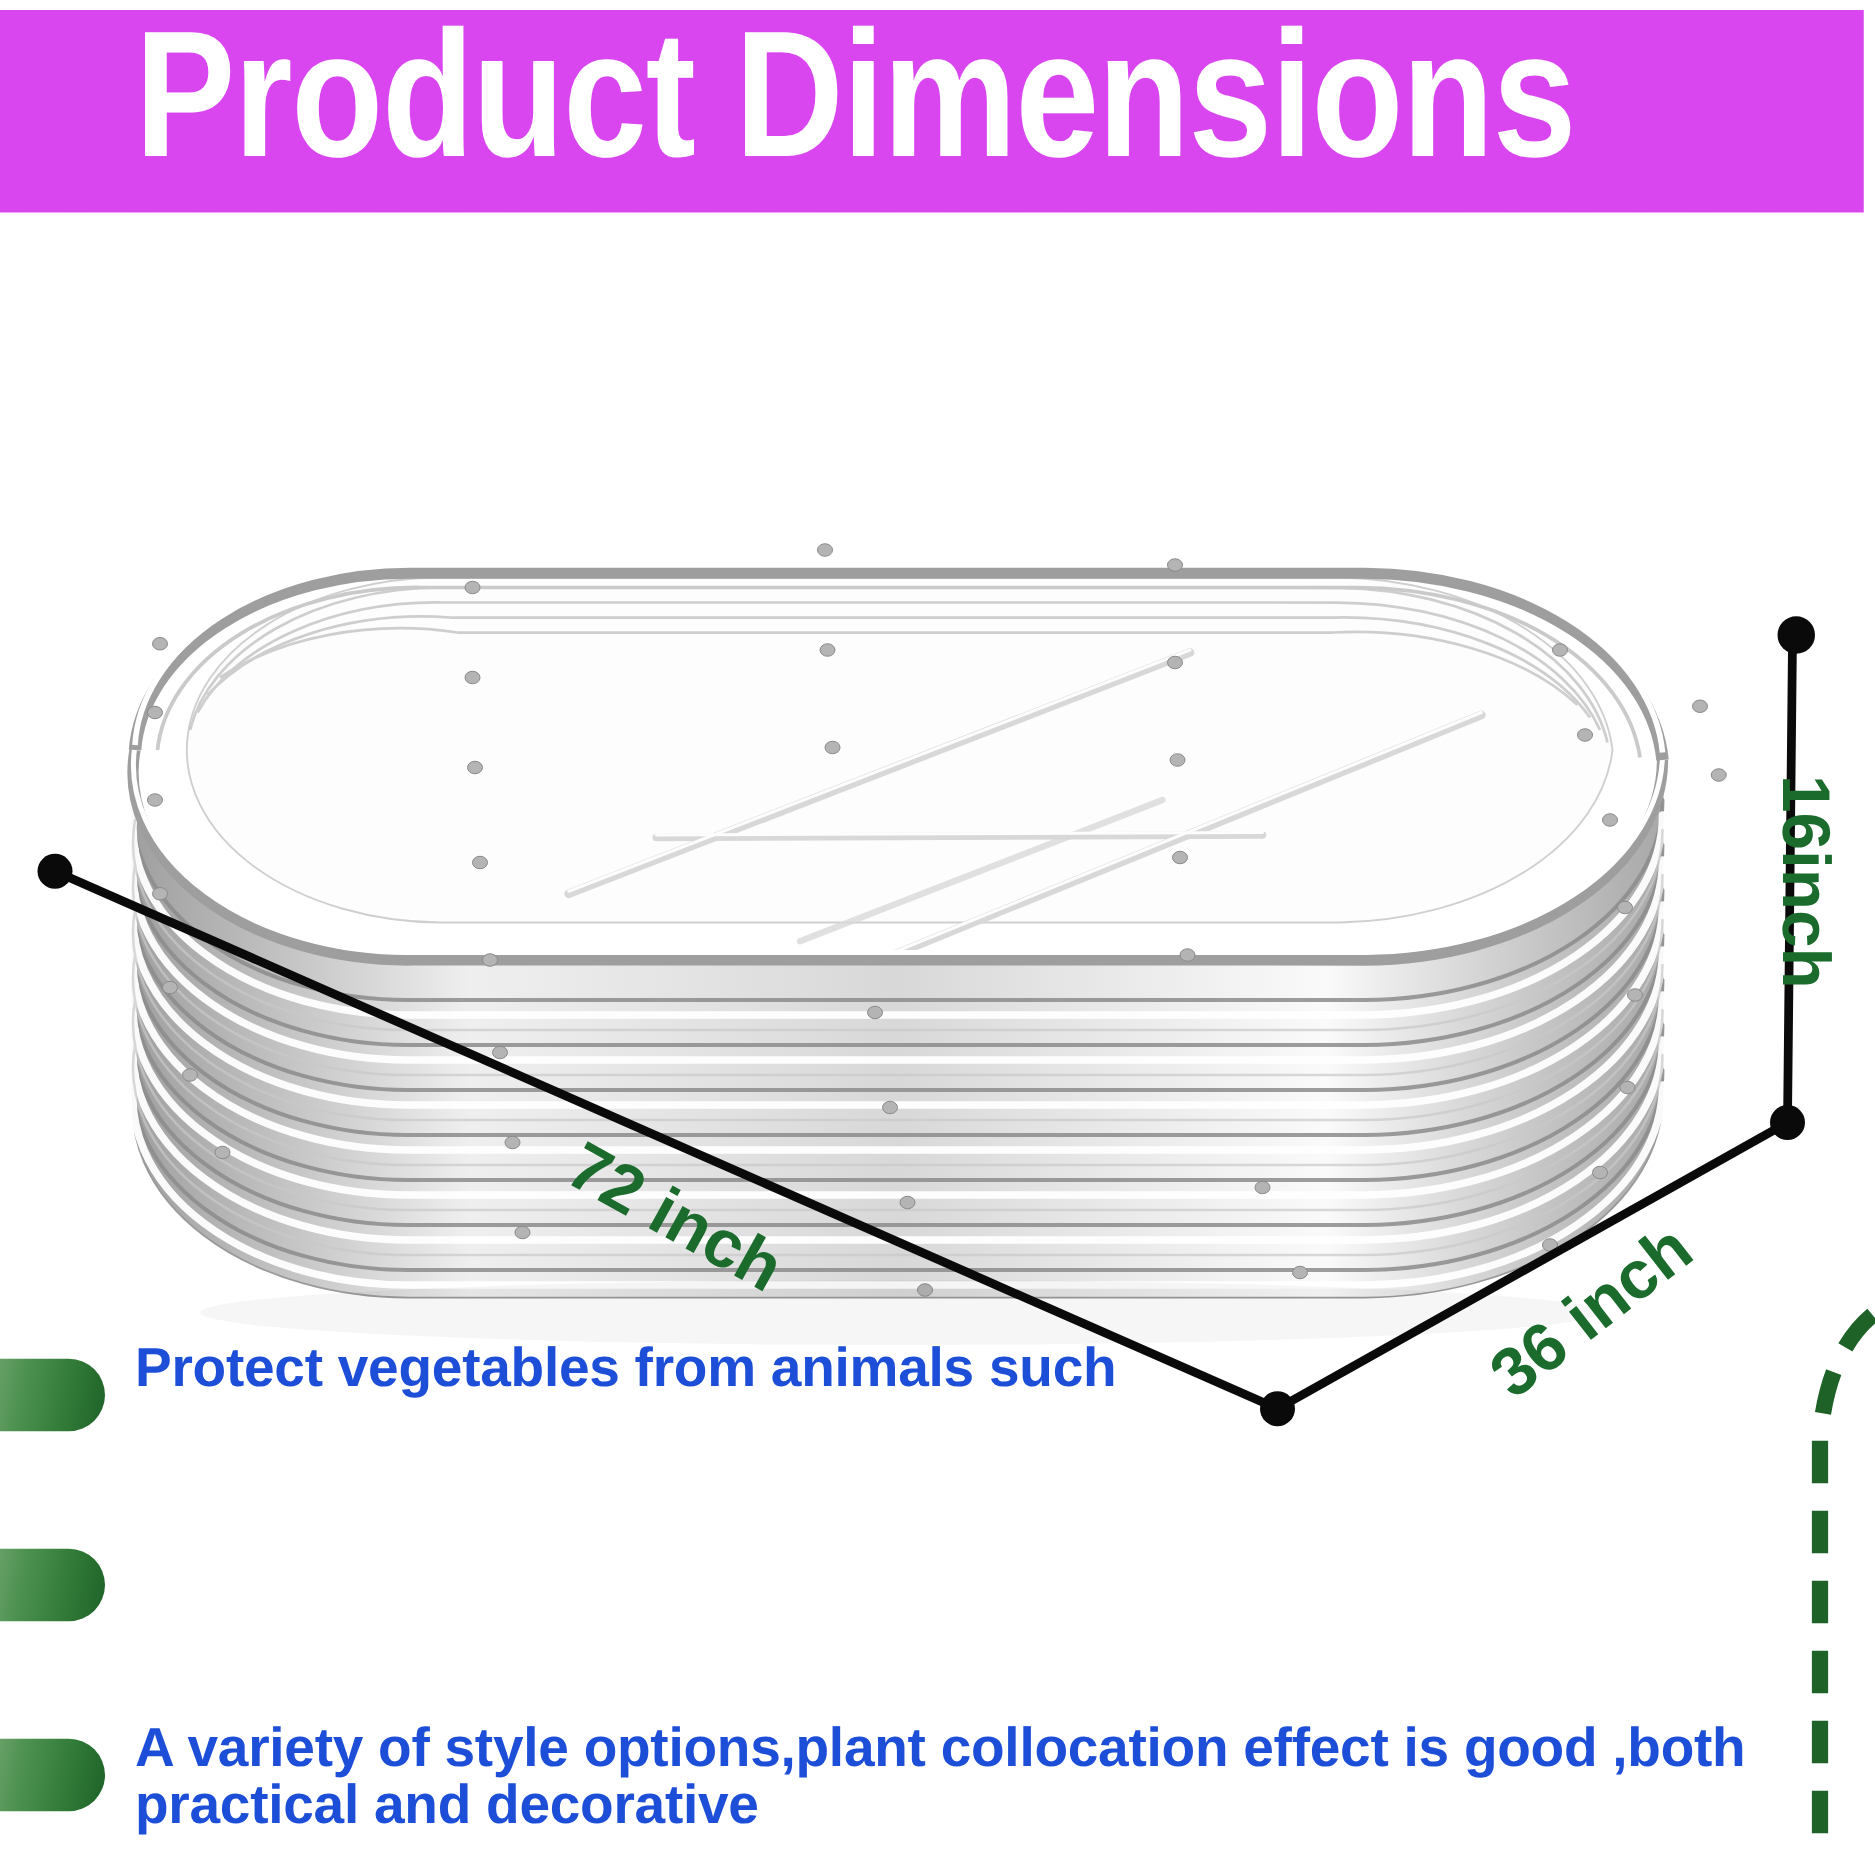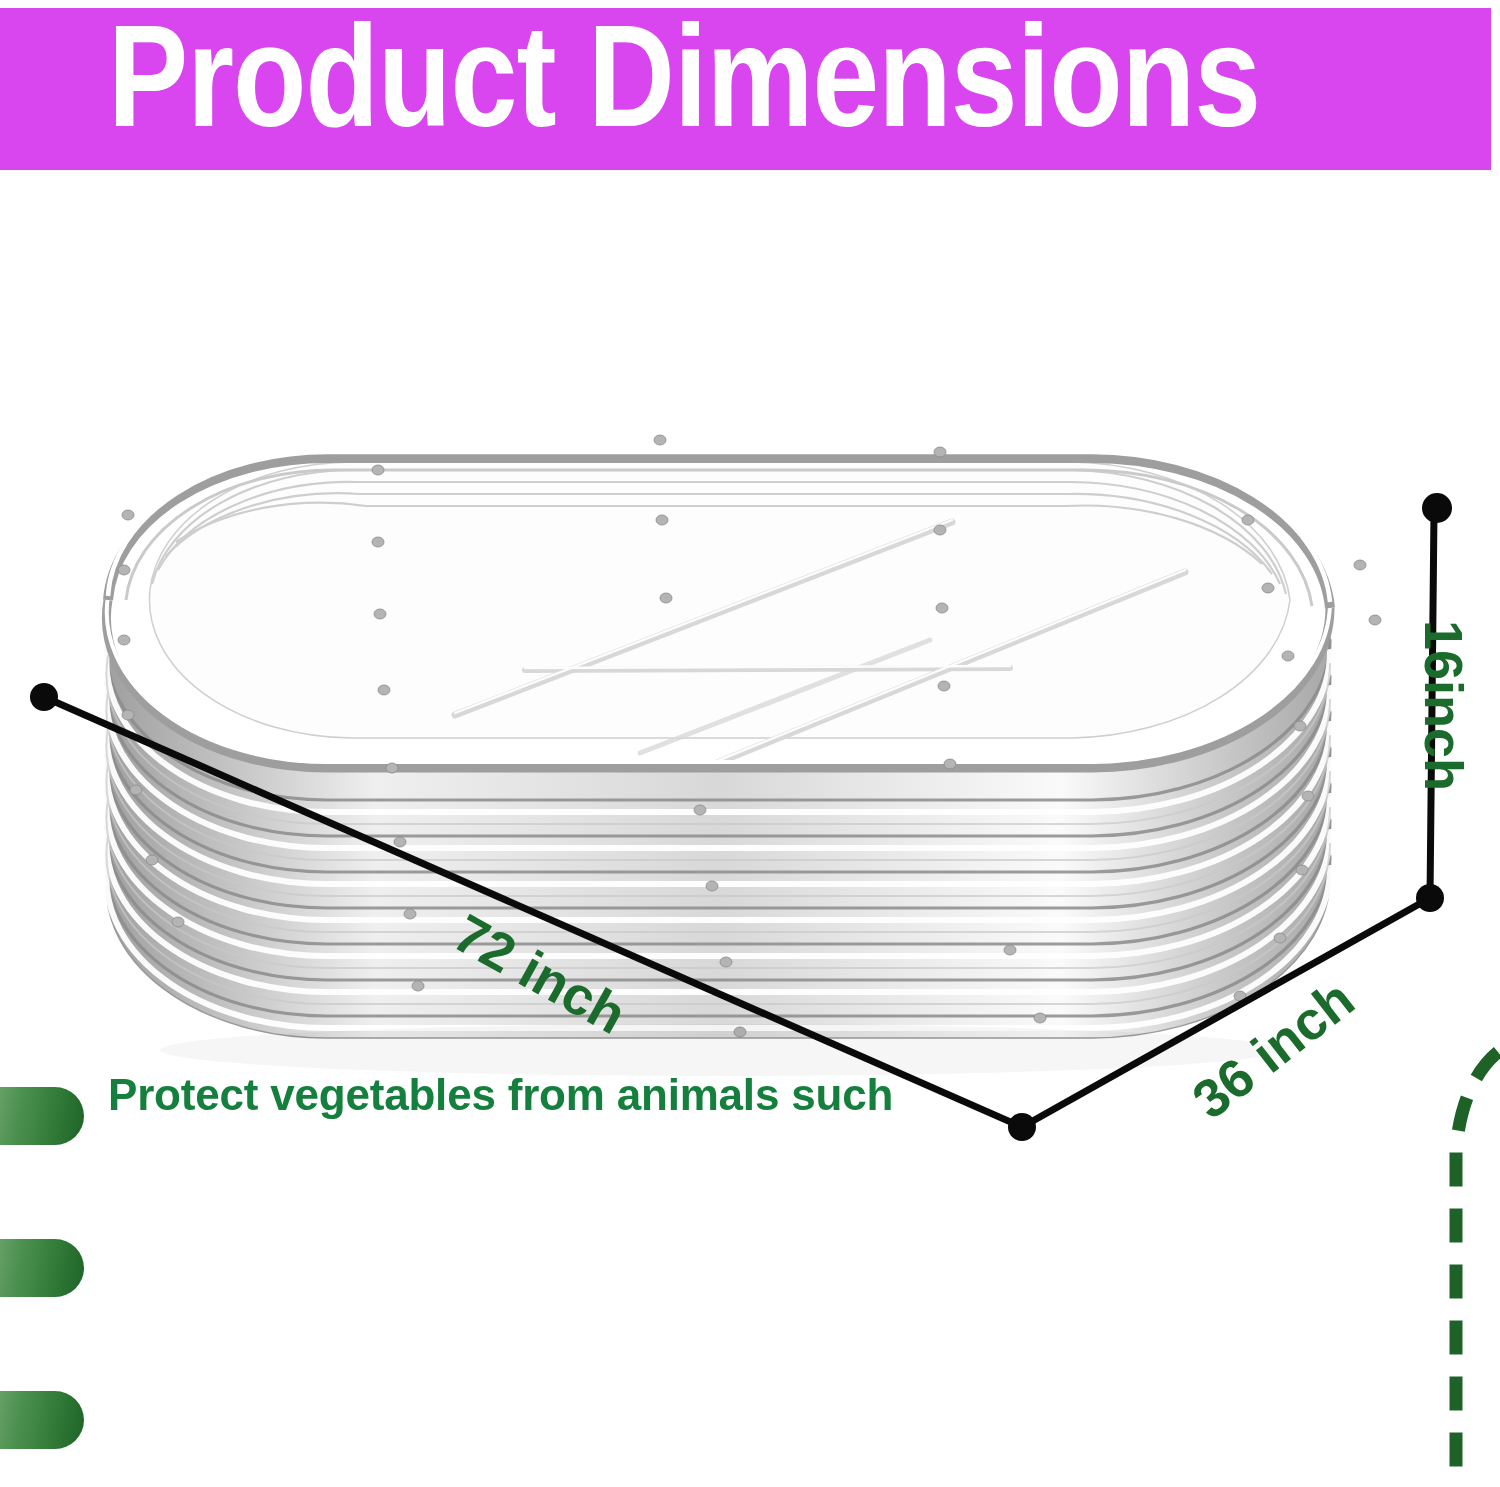--- a/index.html
+++ b/index.html
@@ -135,21 +135,21 @@
     width: 106px;
     height: 58px;
     border-radius: 0 34px 34px 0;
     background: linear-gradient(100deg, #7fae7c 0%, #4d9150 38%, #2e7735 75%, #1e6228 100%);
   }
   .feature-text {
     position: absolute;
     left: 108px;
     top: 0;
     width: 1340px;
-    color: #15803d;
+    color: #1d4ed8;
     font-family: "Liberation Sans", sans-serif;
     font-weight: bold;
     font-size: 44px;
     line-height: 1.02;
     letter-spacing: -0.2px;
   }
 
   
   .accent-dash {
     position: absolute;
@@ -383,17 +383,21 @@
         <div>Protect vegetables from animals such</div>
       </div>
     </div>
 
     <div class="feature-row">
       <div class="bullet-pill"></div>
     </div>
 
     <div class="feature-row">
       <div class="bullet-pill"></div>
+      <div class="feature-text">
+        <div>A variety of style options,plant collocation effect  is good ,both</div>
+        <div>practical and decorative</div>
+      </div>
     </div>
 
   </div>
 
 </div>
 
 </body></html>

